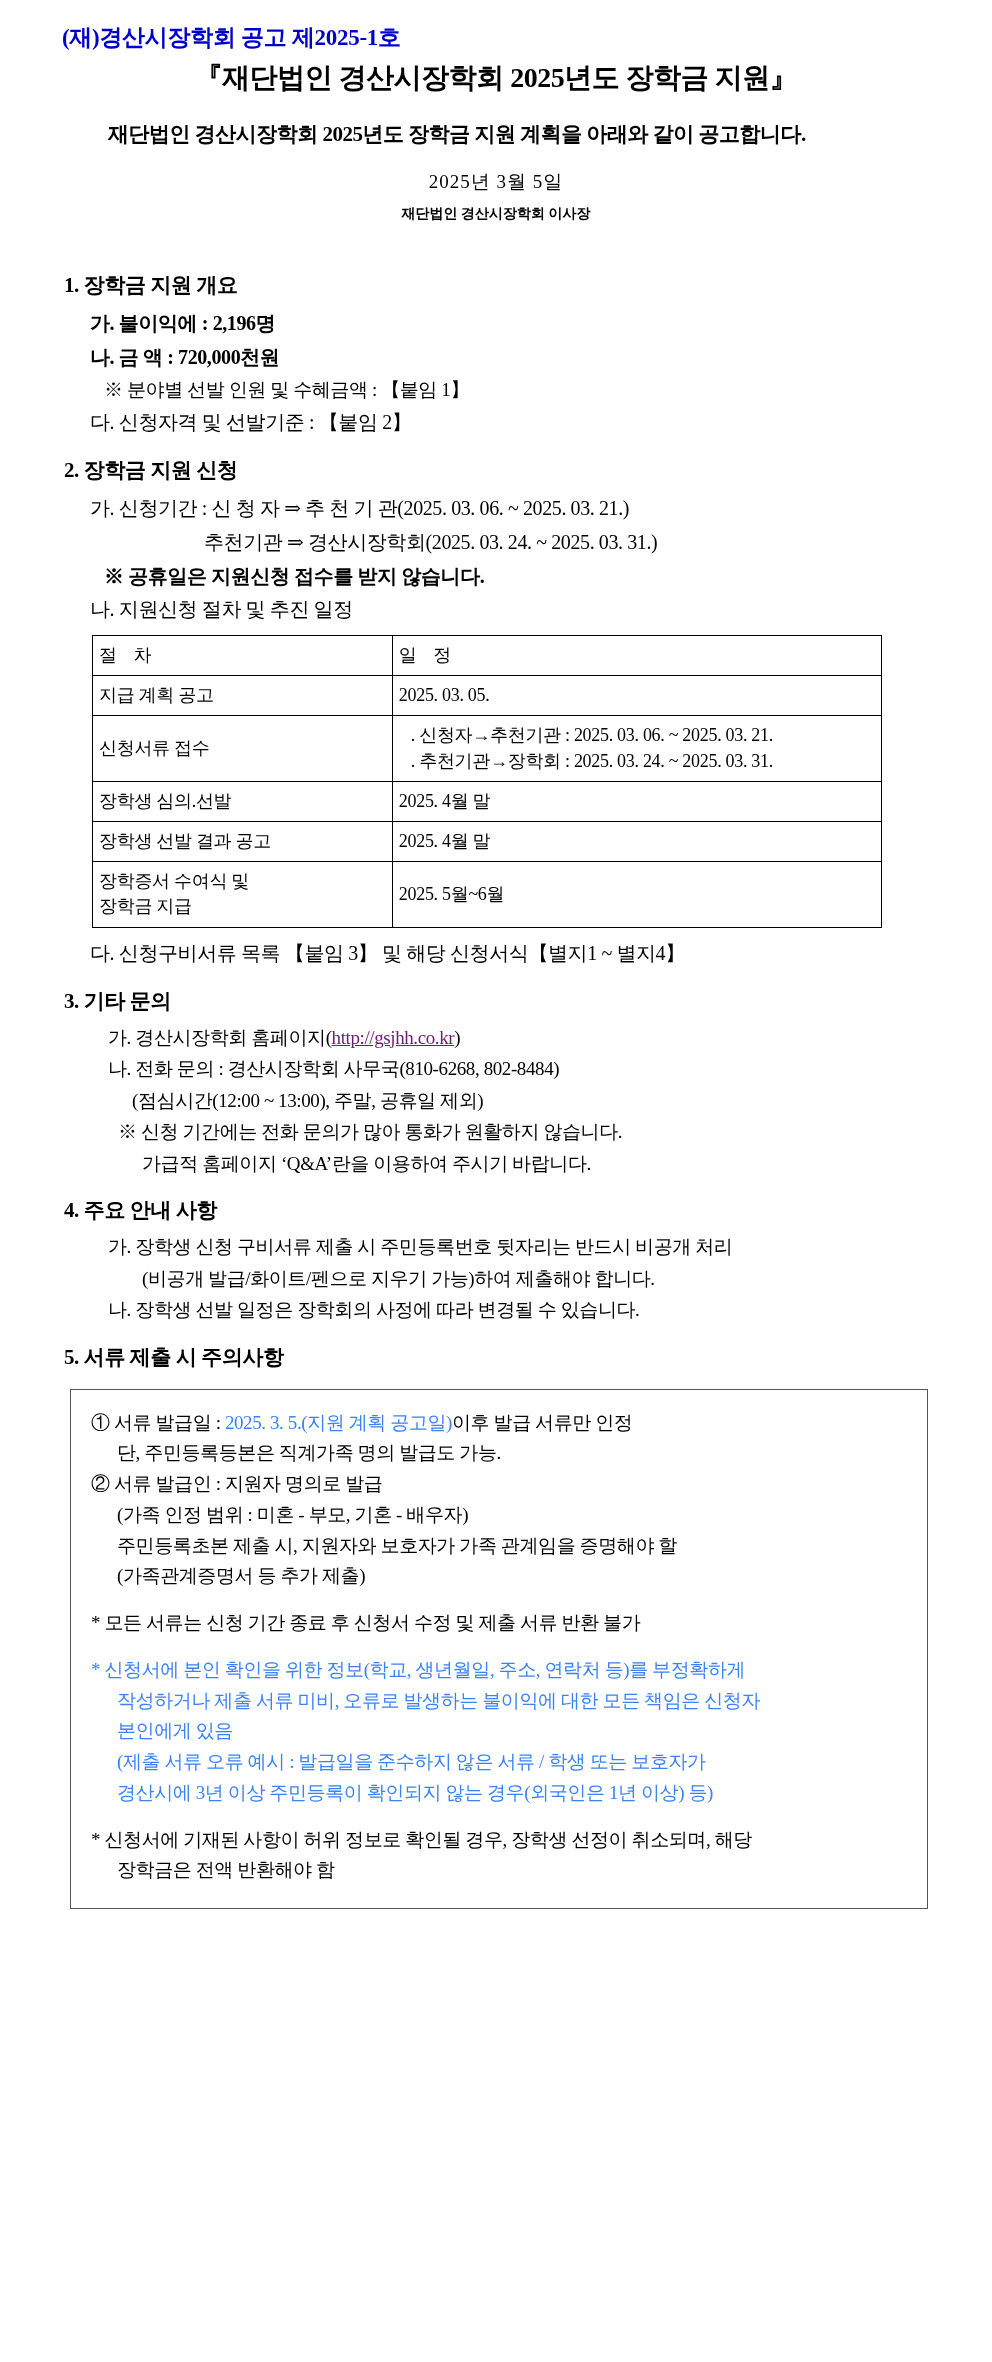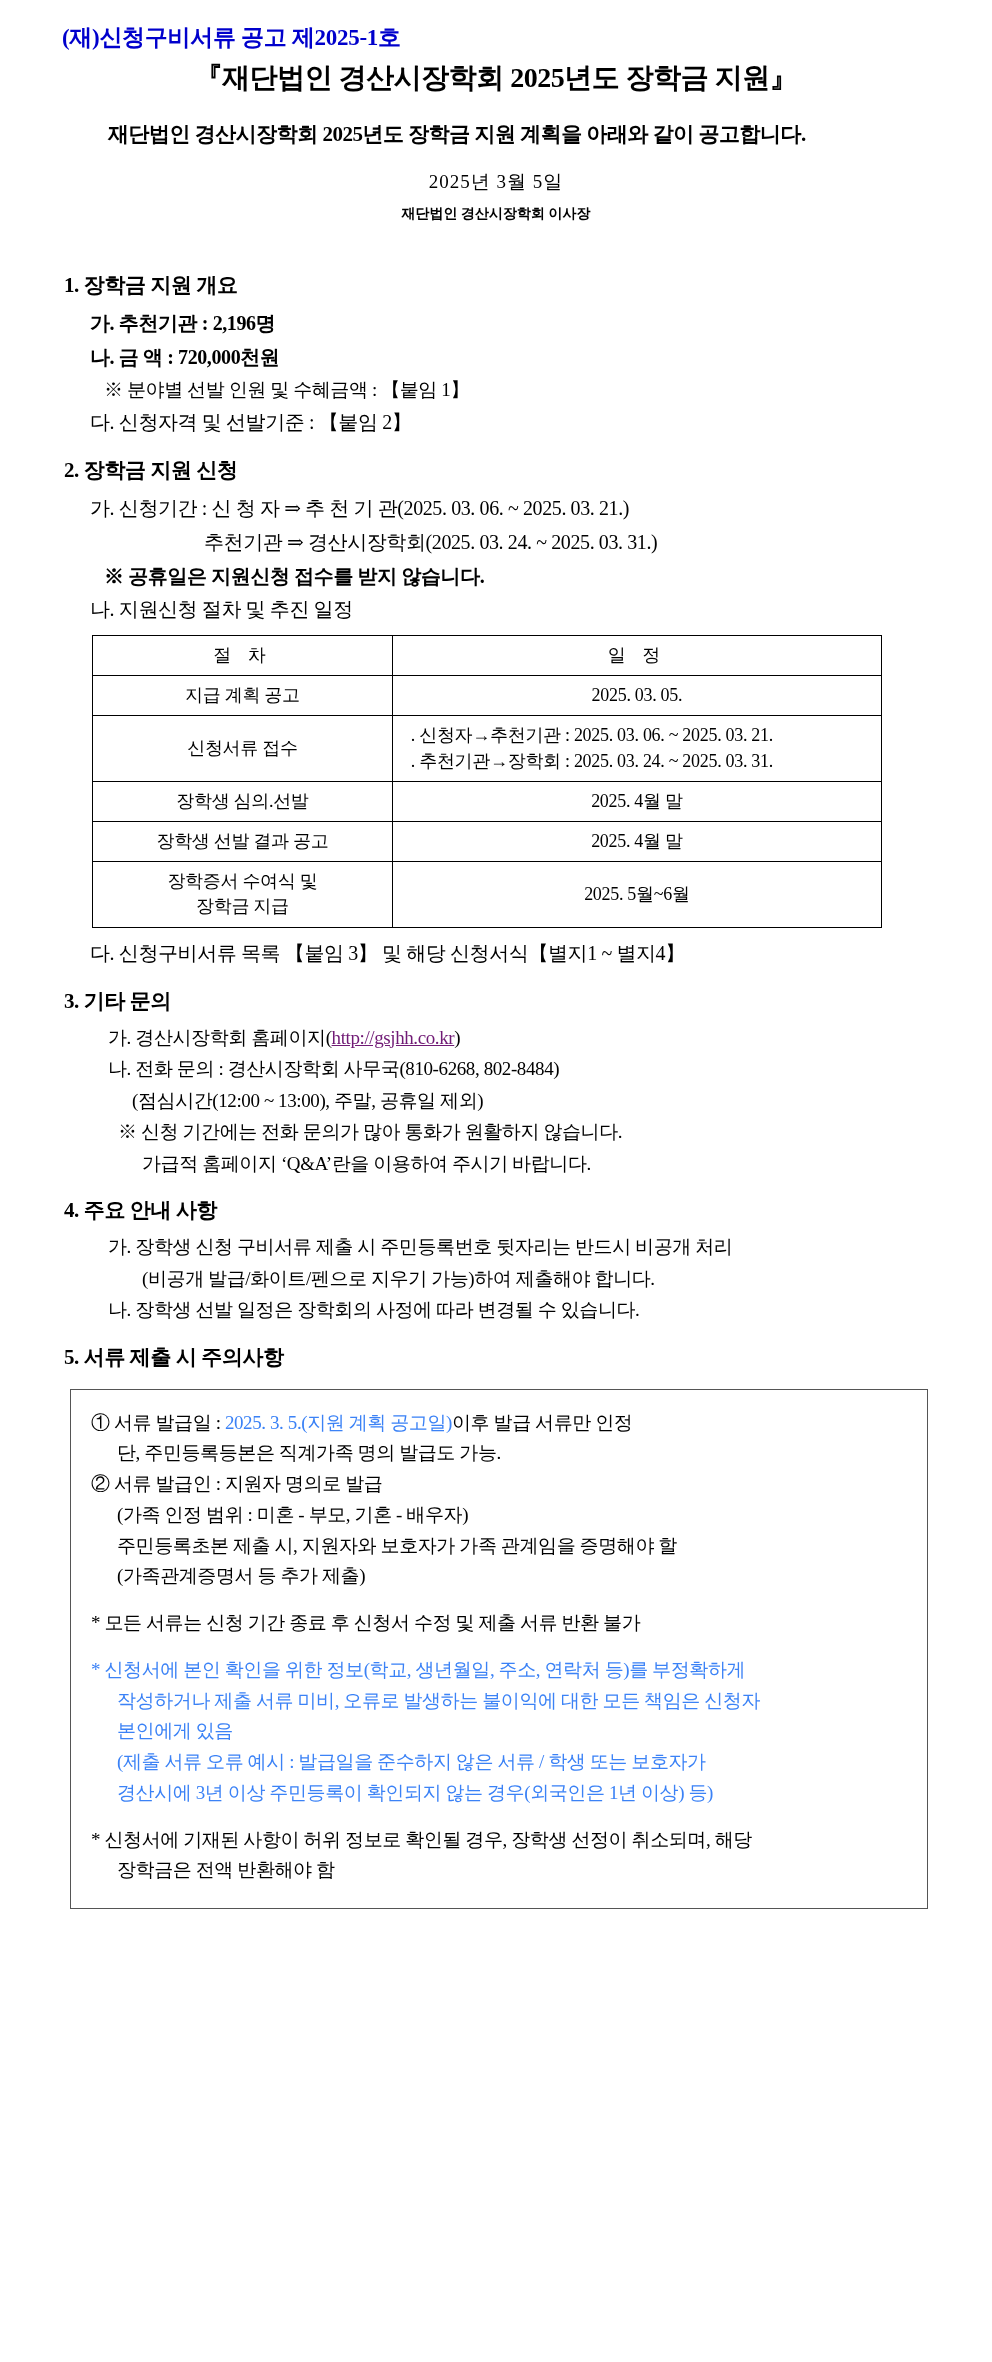--- a/index.html
+++ b/index.html
@@ -90,21 +90,21 @@
   }
   table.schedule {
     border-collapse: collapse;
     margin: 10px 0 10px 36px;
     width: 790px;
     font-size: 18px;
   }
   table.schedule th, table.schedule td {
     border: 1px solid #000000;
     padding: 7px 6px;
-    text-align: center;
+    text-align: left;
     letter-spacing: -0.3px;
     line-height: 1.4;
   }
   table.schedule th {
     font-weight: normal;
     letter-spacing: 6px;
   }
   table.schedule td.left {
     text-align: left;
     padding-left: 18px;
@@ -131,35 +131,35 @@
     margin: 0;
     padding-left: 22px;
     text-indent: -22px;
   }
 </style>
 </head>
 <body>
 
 <div class="page">
 
-  <div class="doc-no">(재)신청구비서류 공고 제2025-1호</div>
+  <div class="doc-no">(재)경산시장학회 공고 제2025-1호</div>
 
   <div class="doc-title">『재단법인 경산시장학회 2025년도 장학금 지원』</div>
 
   <p class="intro"><span class="indent"></span><span>재단법인 경산시장학회 2025년도 장학금 지원 계획을 아래와 같이 공고합니다.</span></p>
 
   <div class="date-line">2025년 3월 5일</div>
   <div class="org-line">재단법인 경산시장학회 이사장</div>
 
   <div class="section">
     <div class="sec-title">
       <span>1.</span>
       <span>장학금 지원 개요</span>
     </div>
-    <p class="lvl1 bold">가. 추천기관 : 2,196명</p>
+    <p class="lvl1 bold">가. 불이익에 : 2,196명</p>
     <p class="lvl1 bold">나. 금     액 : 720,000천원</p>
     <p class="note">※ 분야별 선발 인원 및 수혜금액 : 【붙임 1】</p>
     <p class="lvl1">다. 신청자격 및 선발기준 : 【붙임 2】</p>
   </div>
 
   <div class="section">
     <div class="sec-title">
       <span>2.</span>
       <span>장학금 지원 신청</span>
     </div>

